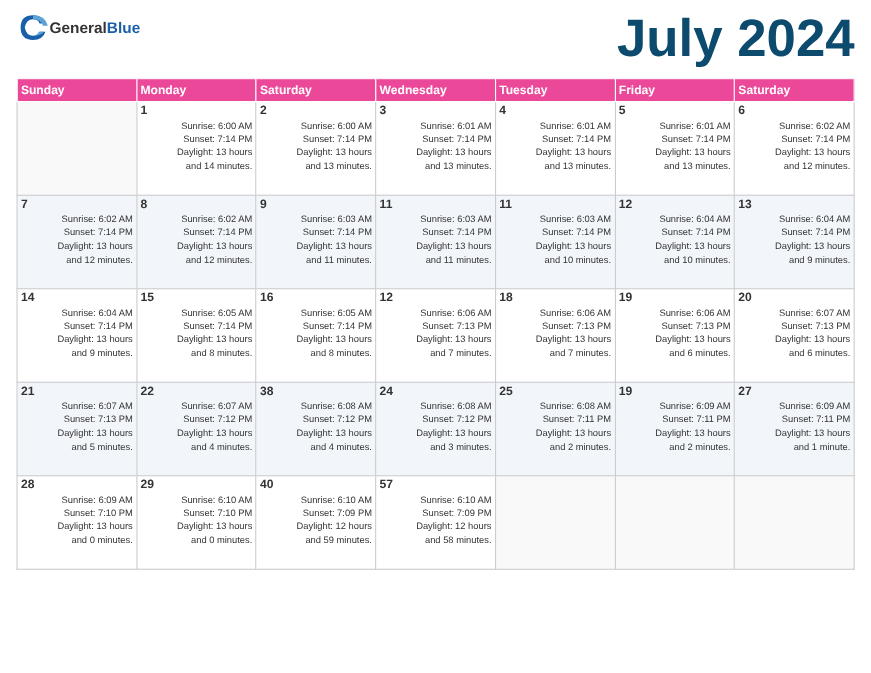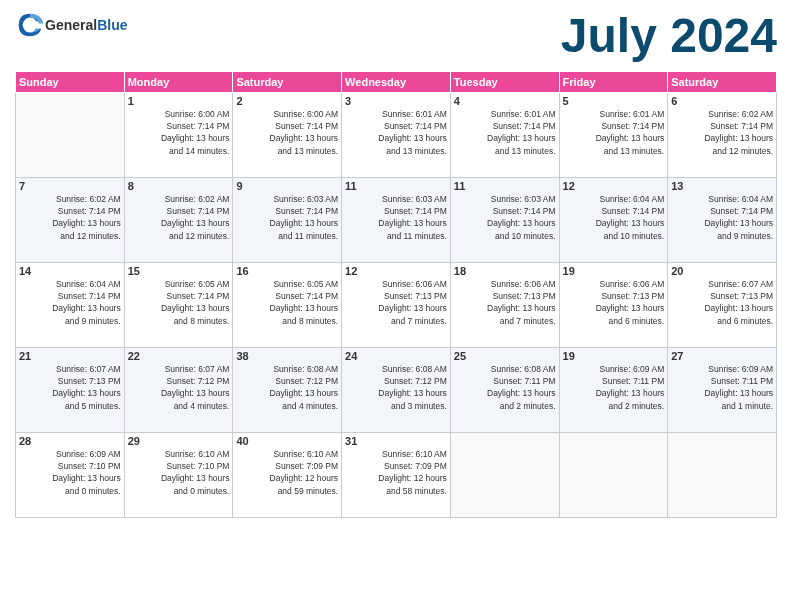--- a/index.html
+++ b/index.html
@@ -341,21 +341,21 @@
 and 0 minutes.</div>
           </td>
           <td>
             <span class="day-num">40</span>
             <div class="day-info" style="white-space: pre-line;">Sunrise: 6:10 AM
 Sunset: 7:09 PM
 Daylight: 12 hours
 and 59 minutes.</div>
           </td>
           <td>
-            <span class="day-num">31</span>
+            <span class="day-num">57</span>
             <div class="day-info" style="white-space: pre-line;">Sunrise: 6:10 AM
 Sunset: 7:09 PM
 Daylight: 12 hours
 and 58 minutes.</div>
           </td>
           <td class="empty"></td>
           <td class="empty"></td>
           <td class="empty"></td>
         </tr>
       </tbody>

